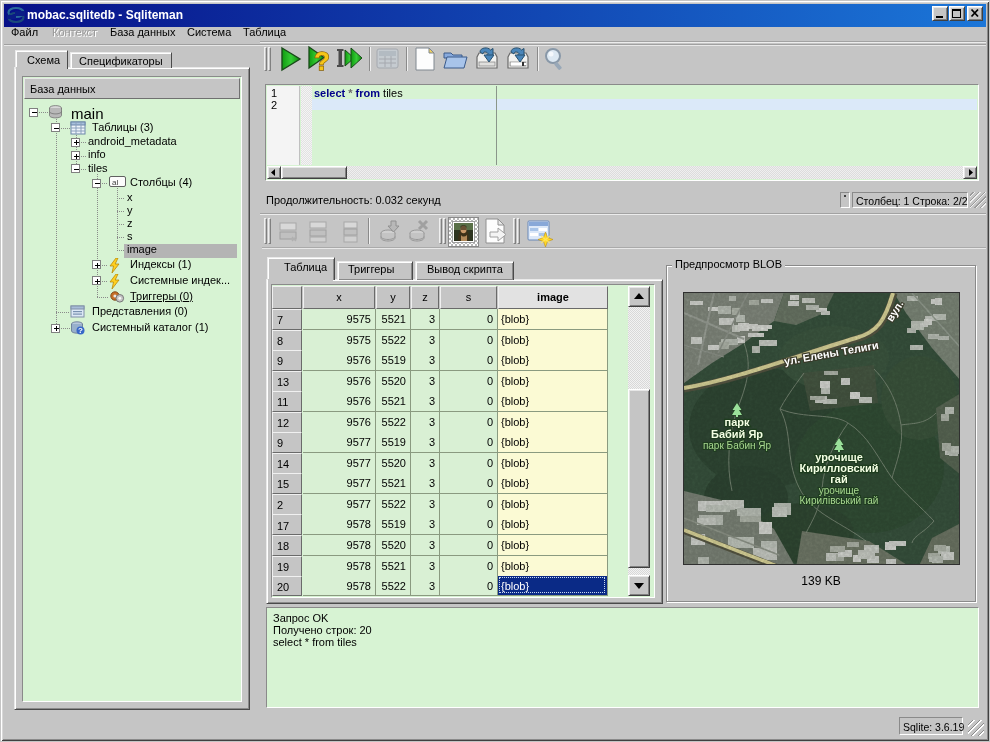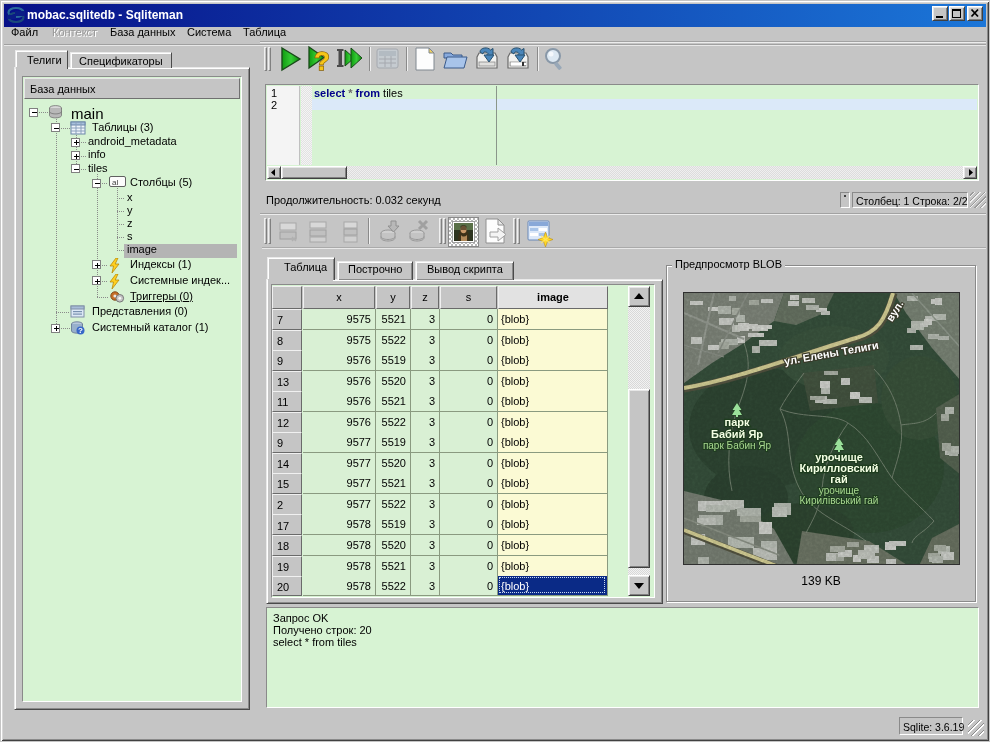--- a/index.html
+++ b/index.html
@@ -41,21 +41,21 @@
 <div class="abs" style="left:52px;top:26px;font-size:11px;color:#9a9a9a;text-shadow:1px 1px 0 #fff;">Контекст</div>
 <div class="abs" style="left:110px;top:26px;font-size:11px;">База данных</div>
 <div class="abs" style="left:187px;top:26px;font-size:11px;">Система</div>
 <div class="abs" style="left:243px;top:26px;font-size:11px;">Таблица</div>
 <div class="abs" style="left:4px;top:44px;width:982px;height:2px;border-top:1px solid #a0a0a0;border-bottom:1px solid #e8e8e8;"></div>
 
 <div id="ltabs"></div>
 <div class="abs raised" style="left:14px;top:67px;width:236px;height:643px;background:#c5c5c5;"></div>
 
 <div class="abs raised" style="left:15px;top:50px;width:53px;height:19px;background:#c5c5c5;border-bottom:none;box-shadow:inset 1px 1px 0 #fff;"></div>
-<div class="abs" style="left:27px;top:54px;font-size:11px;">Телиги</div>
+<div class="abs" style="left:27px;top:54px;font-size:11px;">Схема</div>
 <div class="abs raised" style="left:70px;top:52px;width:102px;height:16px;background:#c5c5c5;border-bottom:none;box-shadow:inset 1px 1px 0 #fff;"></div>
 <div class="abs" style="left:79px;top:55px;font-size:11px;">Спецификаторы</div>
 <div class="abs" style="left:16px;top:67px;width:51px;height:2px;background:#c5c5c5;"></div>
 
 <div class="abs sunken1" style="left:22px;top:76px;width:220px;height:626px;background:#d7f3d3;"></div>
 <div class="abs btn3d" style="left:24px;top:78px;width:216px;height:21px;box-shadow:none;border-color:#e8e8e8 #707070 #707070 #e8e8e8;"></div>
 <div class="abs" style="left:30px;top:83px;font-size:11px;">База данных</div>
 <div id="tree">
 <div class="abs" style="left:56px;top:117px;width:1px;height:211px;background-image:repeating-linear-gradient(180deg,#8a8a8a 0 1px,transparent 1px 2px);"></div>
 <div class="abs" style="left:39px;top:112px;width:9px;height:1px;background-image:repeating-linear-gradient(90deg,#8a8a8a 0 1px,transparent 1px 2px);"></div>
@@ -106,21 +106,21 @@
 <div class="abs" style="left:88px;top:148px;font-size:11px;white-space:nowrap;">info</div>
 <div class="abs" style="left:71px;top:164px;width:9px;height:9px;background:#fff;border:1px solid #808080;"></div>
 <div class="abs" style="left:74px;top:169px;width:5px;height:1px;background:#000;"></div>
 <div class="abs" style="left:88px;top:162px;font-size:11px;white-space:nowrap;">tiles</div>
 <div class="abs" style="left:92px;top:179px;width:9px;height:9px;background:#fff;border:1px solid #808080;"></div>
 <div class="abs" style="left:95px;top:183px;width:5px;height:1px;background:#000;"></div>
 <div class="abs" style="left:109px;top:176px;"><svg width="17" height="11" viewBox="0 0 17 11">
         <rect x="0.5" y="0.5" width="16" height="10" rx="1.5" fill="#fcfcfc" stroke="#606060"></rect>
         <text x="3" y="8.5" font-size="8" fill="#404040" font-family="Liberation Sans">al</text>
       </svg></div>
-<div class="abs" style="left:130px;top:176px;font-size:11px;white-space:nowrap;">Столбцы (5)</div>
+<div class="abs" style="left:130px;top:176px;font-size:11px;white-space:nowrap;">Столбцы (4)</div>
 <div class="abs" style="left:127px;top:191px;font-size:11px;white-space:nowrap;">x</div>
 <div class="abs" style="left:127px;top:204px;font-size:11px;white-space:nowrap;">y</div>
 <div class="abs" style="left:127px;top:217px;font-size:11px;white-space:nowrap;">z</div>
 <div class="abs" style="left:127px;top:230px;font-size:11px;white-space:nowrap;">s</div>
 <div class="abs" style="left:124px;top:244px;width:113px;height:14px;background:#b4b4b4;"></div>
 <div class="abs" style="left:127px;top:243px;font-size:11px;white-space:nowrap;">image</div>
 <div class="abs" style="left:92px;top:260px;width:9px;height:9px;background:#fff;border:1px solid #808080;"></div>
 <div class="abs" style="left:95px;top:265px;width:5px;height:1px;background:#000;"></div>
 <div class="abs" style="left:97px;top:263px;width:1px;height:5px;background:#000;"></div>
 <div class="abs" style="left:109px;top:258px;"><svg width="12" height="15" viewBox="0 0 12 15">
@@ -313,21 +313,21 @@
         <path d="M14,16 L23,23 M23,16 L14,23" stroke="#ffe868" stroke-width="1.2" opacity="0.8"></path>
       </svg></div>
 </div>
 
 <div class="abs" style="left:262px;top:247px;width:724px;height:2px;border-top:1px solid #aaaaaa;border-bottom:1px solid #e8e8e8;"></div>
 
 <div class="abs raised" style="left:266px;top:279px;width:397px;height:325px;background:#c5c5c5;"></div>
 <div class="abs raised" style="left:267px;top:257px;width:68px;height:23px;background:#c5c5c5;border-bottom:none;"></div>
 <div class="abs" style="left:284px;top:261px;font-size:11px;">Таблица</div>
 <div class="abs raised" style="left:337px;top:261px;width:76px;height:19px;background:#c5c5c5;border-bottom:none;"></div>
-<div class="abs" style="left:348px;top:263px;font-size:11px;">Построчно</div>
+<div class="abs" style="left:348px;top:263px;font-size:11px;">Триггеры</div>
 <div class="abs raised" style="left:415px;top:261px;width:99px;height:19px;background:#c5c5c5;border-bottom:none;"></div>
 <div class="abs" style="left:427px;top:263px;font-size:11px;">Вывод скрипта</div>
 <div class="abs" style="left:268px;top:279px;width:65px;height:2px;background:#c5c5c5;"></div>
 
 <div id="grid">
 <div class="abs sunken1" style="left:271px;top:284px;width:384px;height:314px;background:#d7f3d3;"></div>
 <div class="abs" style="left:272px;top:286px;width:336px;height:23px;background:#c5c5c5;"></div>
 <div class="abs" style="left:272px;top:286px;width:30px;height:23px;background:#c5c5c5;border:1px solid;border-color:#f0f0f0 #6a6a6a #6a6a6a #f0f0f0;"></div>
 <div class="abs" style="left:303px;top:286px;width:72px;height:23px;background:#c5c5c5;border:1px solid;border-color:#f0f0f0 #6a6a6a #6a6a6a #f0f0f0;"></div>
 <div class="abs" style="left:303px;top:291px;width:72px;text-align:center;font-size:11px;font-weight:normal;">x</div>

